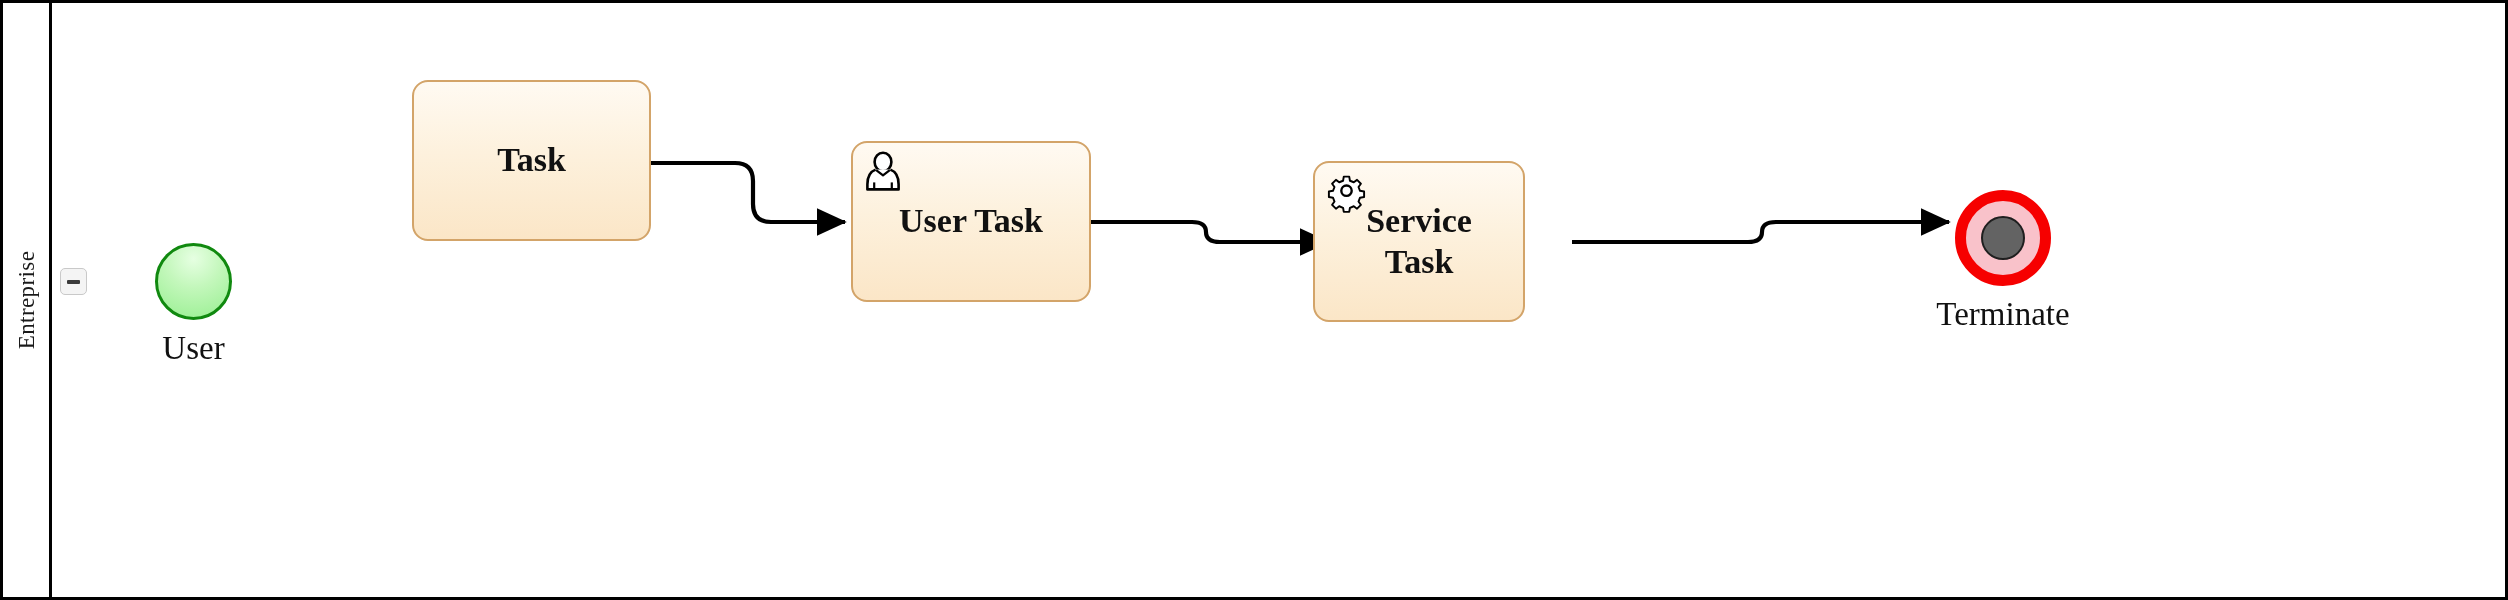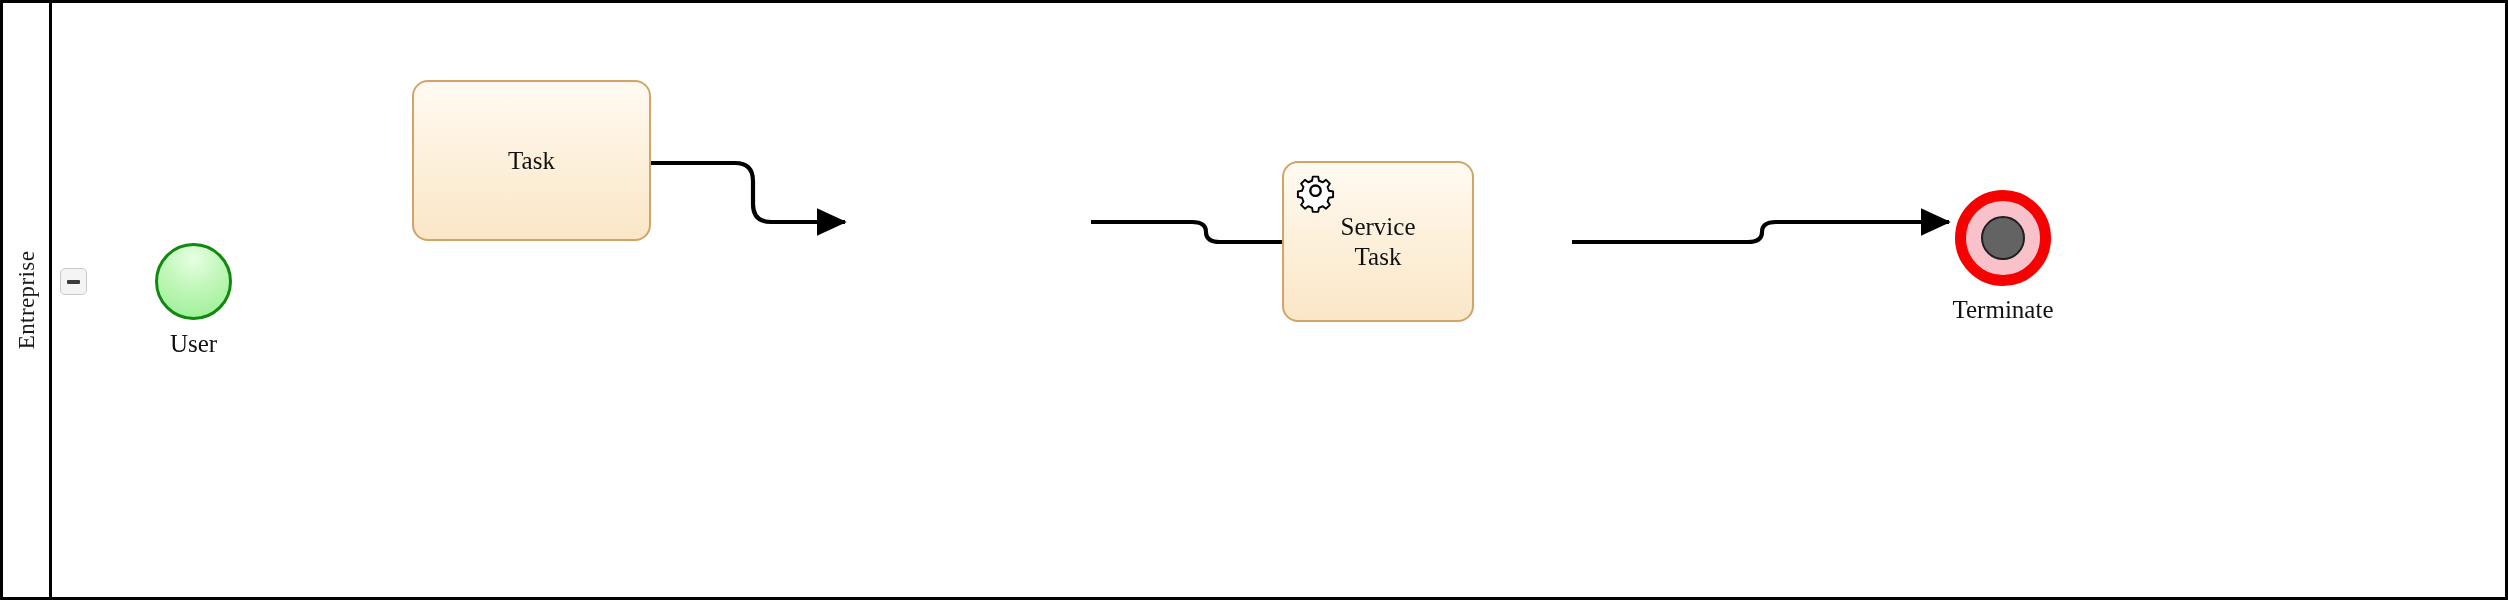--- a/index.html
+++ b/index.html
@@ -100,24 +100,25 @@
     box-sizing: border-box;
     border: 2px solid #d3a469;
     border-radius: 16px;
     background: linear-gradient(180deg, #fffaf2 0%, #fdf1dd 45%, #fbe6c7 100%);
     display: flex;
     align-items: center;
     justify-content: center;
     text-align: center;
   }
   .task-label {
-    font-size: 25px;
+    font-size: 34px;
     color: #111111;
     line-height: 1.18;
     padding: 0 10px;
+    font-weight: bold;
   }
   .task-icon {
     position: absolute;
     left: 10px;
     top: 8px;
     width: 44px;
     height: 44px;
     pointer-events: none;
   }
 
@@ -144,21 +145,21 @@
     border-radius: 50%;
     background: #636363;
     border: 2.5px solid #1f1f1f;
     box-sizing: border-box;
   }
 
   
   .event-caption {
     position: absolute;
     text-align: center;
-    font-size: 25px;
+    font-size: 33px;
     color: #111111;
     white-space: nowrap;
   }
 
   
   .flow-layer {
     position: absolute;
     left: 0;
     top: 0;
     width: 2508px;
@@ -199,22 +200,39 @@
     <path d="M 1572 242 L 1748 242 Q 1762 242 1762 232 L 1762 232 Q 1762 222 1776 222 L 1949 222" fill="none" stroke="#000000" stroke-width="4.2" stroke-linecap="butt" marker-end="url(#arrowhead)"></path>
   </svg>
 
   <div class="node start-event" style="left:155px; top:243px; width:77px; height:77px;"></div>
   <div class="event-caption" style="left:95px; top:330px; width:197px;">User</div>
 
   <div class="node task-box" style="left:412px; top:80px; width:239px; height:161px;">
     <span class="task-label">Task</span>
   </div>
 
-
-  <div class="node task-box" style="left:1282px; top:161px; width:192px; height:161px;text-align:center;">
+  <div class="node task-box" style="left:851px; top:141px; width:240px; height:161px;">
+    <svg class="task-icon" viewBox="0 0 44 44" xmlns="http://www.w3.org/2000/svg">
+
+      <ellipse cx="20" cy="11" rx="8.4" ry="9.2" fill="#ffffff" stroke="#000000" stroke-width="2.6"></ellipse>
+
+      <path d="M 12.6 18.6
+               C 6.2 21.0 4.4 26.4 4.4 33.2
+               L 4.4 38.4 L 35.6 38.4 L 35.6 33.2
+               C 35.6 26.4 33.8 21.0 27.4 18.6" fill="#ffffff" stroke="#000000" stroke-width="2.6" stroke-linejoin="round"></path>
+
+      <path d="M 13.2 19.2 L 20 24.4 L 26.8 19.2" fill="none" stroke="#000000" stroke-width="2.2" stroke-linejoin="round"></path>
+
+      <line x1="11.2" y1="31.4" x2="11.2" y2="38.4" stroke="#000000" stroke-width="2.2"></line>
+      <line x1="28.8" y1="31.4" x2="28.8" y2="38.4" stroke="#000000" stroke-width="2.2"></line>
+    </svg>
+    <span class="task-label">User Task</span>
+  </div>
+
+  <div class="node task-box" style="left:1313px; top:161px; width:212px; height:161px;text-align:center;">
     <svg class="task-icon" viewBox="0 0 44 44" xmlns="http://www.w3.org/2000/svg">
       <g transform="translate(21.5,21.5)">
 
         <path fill="#ffffff" stroke="#000000" stroke-width="2.4" stroke-linejoin="round" d="M -3.4 -17.6 L 3.4 -17.6 L 4.3 -12.5
                  L 9.1 -10.6 L 13.2 -13.6 L 18.0 -8.8 L 15.0 -4.7
                  L 16.9 0.1 L 22.0 1.0 L 22.0 7.8 L 16.9 8.7
                  L 15.0 13.5 L 18.0 17.6 L 13.2 22.4 L 9.1 19.4
                  L 4.3 21.3 L 3.4 26.4 L -3.4 26.4 L -4.3 21.3
                  L -9.1 19.4 L -13.2 22.4 L -18.0 17.6 L -15.0 13.5
                  L -16.9 8.7 L -22.0 7.8 L -22.0 1.0 L -16.9 0.1

